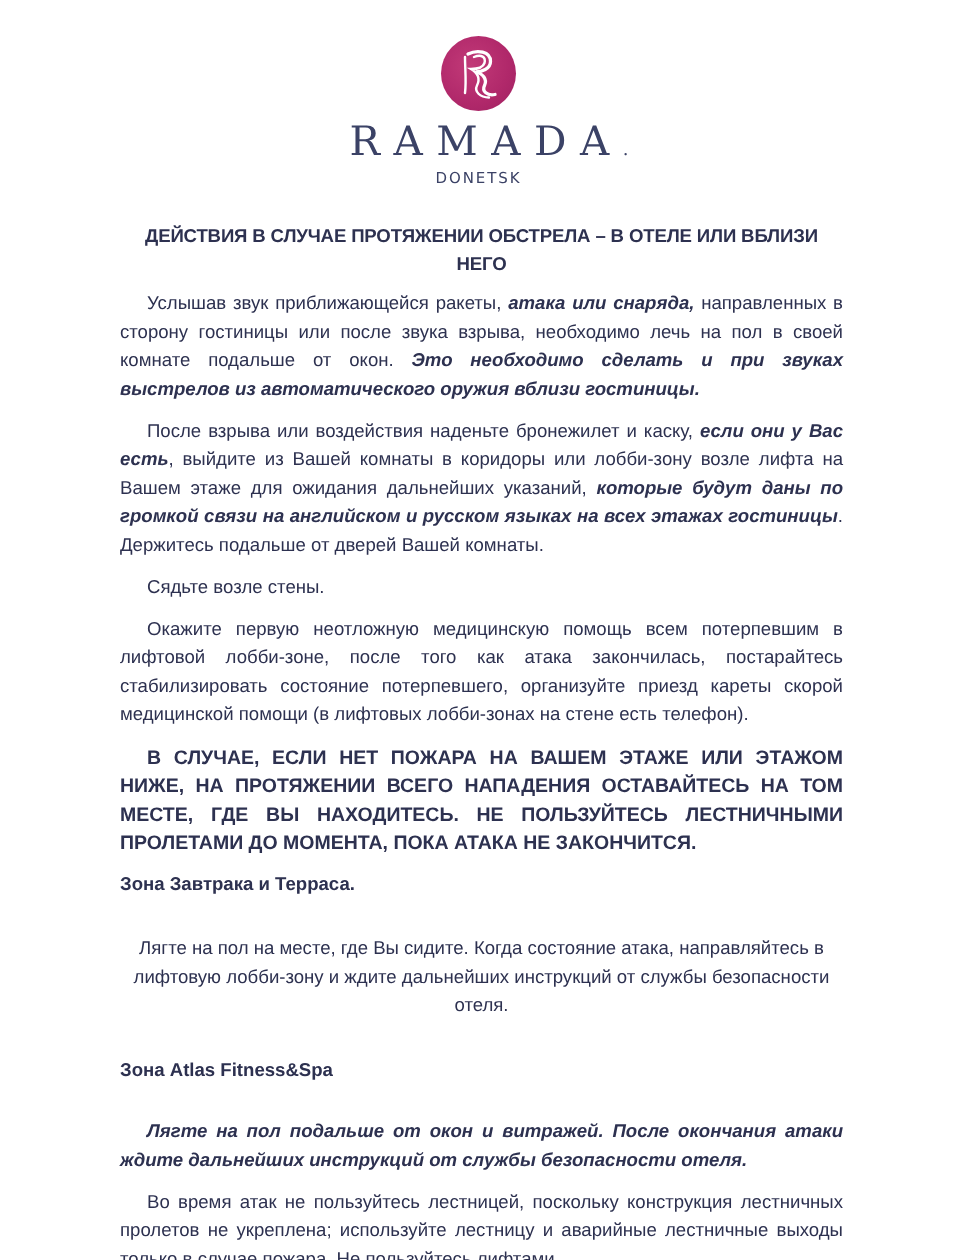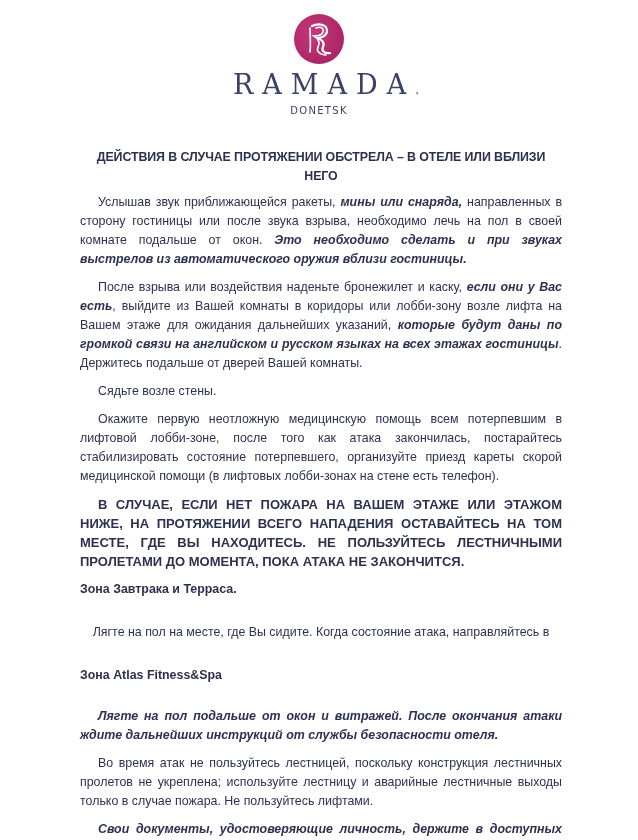--- a/index.html
+++ b/index.html
@@ -18,21 +18,21 @@
     .page {
       position: absolute;
       left: 0; top: 0;
       width: 638px;
       height: 840px;
     }
     
     .logo {
       position: absolute;
       left: 0;
-      top: 14px;
+      top: 24px;
       width: 638px;
       text-align: center;
     }
     .logo-mark {
       width: 50px;
       height: 50px;
       margin: 0 auto;
       border-radius: 50%;
       background: radial-gradient(circle at 40% 40%, #c23a78 0%, #b0286a 60%, #9e2060 100%);
       position: relative;
@@ -124,21 +124,21 @@
         <path d="M16 14 C16 22, 17 30, 16 38" fill="none" stroke="#ffffff" stroke-width="1.6" stroke-linecap="round"></path>
       </svg>
     </div>
     <div class="logo-name"><span>RAMADA</span><span class="dot">.</span></div>
     <div class="logo-city">DONETSK</div>
   </div>
 
   <div class="content">
     <div class="title">ДЕЙСТВИЯ В СЛУЧАЕ ПРОТЯЖЕНИИ ОБСТРЕЛА – В ОТЕЛЕ ИЛИ ВБЛИЗИ НЕГО</div>
 
-    <p><span>Услышав звук приближающейся ракеты, </span><span class="emph">мины или снаряда,</span><span> направленных в сторону гостиницы или после звука взрыва, необходимо лечь на пол в своей комнате подальше от окон. </span><span class="emph">Это необходимо сделать и при звуках выстрелов из автоматического оружия вблизи гостиницы.</span></p>
+    <p><span>Услышав звук приближающейся ракеты, </span><span class="emph">атака или снаряда,</span><span> направленных в сторону гостиницы или после звука взрыва, необходимо лечь на пол в своей комнате подальше от окон. </span><span class="emph">Это необходимо сделать и при звуках выстрелов из автоматического оружия вблизи гостиницы.</span></p>
 
     <div class="gap-s"></div>
 
     <p><span>После взрыва или воздействия наденьте бронежилет и каску, </span><span class="emph">если они у Вас есть</span><span>, выйдите из Вашей комнаты в коридоры или лобби-зону возле лифта на Вашем этаже для ожидания дальнейших указаний, </span><span class="emph">которые будут даны по громкой связи на английском и русском языках на всех этажах гостиницы</span><span>. Держитесь подальше от дверей Вашей комнаты.</span></p>
 
     <div class="gap-s"></div>
 
     <p>Сядьте возле стены.</p>
 
     <div class="gap-s"></div>
@@ -149,20 +149,21 @@
 
     <p class="caps">В СЛУЧАЕ, ЕСЛИ НЕТ ПОЖАРА НА ВАШЕМ ЭТАЖЕ ИЛИ ЭТАЖОМ НИЖЕ, НА ПРОТЯЖЕНИИ ВСЕГО НАПАДЕНИЯ ОСТАВАЙТЕСЬ НА ТОМ МЕСТЕ, ГДЕ ВЫ НАХОДИТЕСЬ. НЕ ПОЛЬЗУЙТЕСЬ ЛЕСТНИЧНЫМИ ПРОЛЕТАМИ ДО МОМЕНТА, ПОКА АТАКА НЕ ЗАКОНЧИТСЯ.</p>
 
     <div class="gap-s"></div>
 
     <p class="section-heading">Зона Завтрака и Терраса.</p>
 
     <div class="gap-xl"></div>
 
     <p class="centered">Лягте на пол на месте, где Вы сидите.  Когда состояние атака, направляйтесь в</p>
+    <p class="centered">лифтовую лобби-зону и ждите дальнейших инструкций от службы безопасности отеля.</p>
 
     <div class="gap-xl"></div>
 
     <p class="section-heading">Зона Atlas Fitness&amp;Spa</p>
 
     <div class="gap-l"></div>
 
     <p class="emph">Лягте на пол подальше от окон и витражей. После окончания атаки ждите дальнейших инструкций от службы безопасности отеля.</p>
 
     <div class="gap-s"></div>

